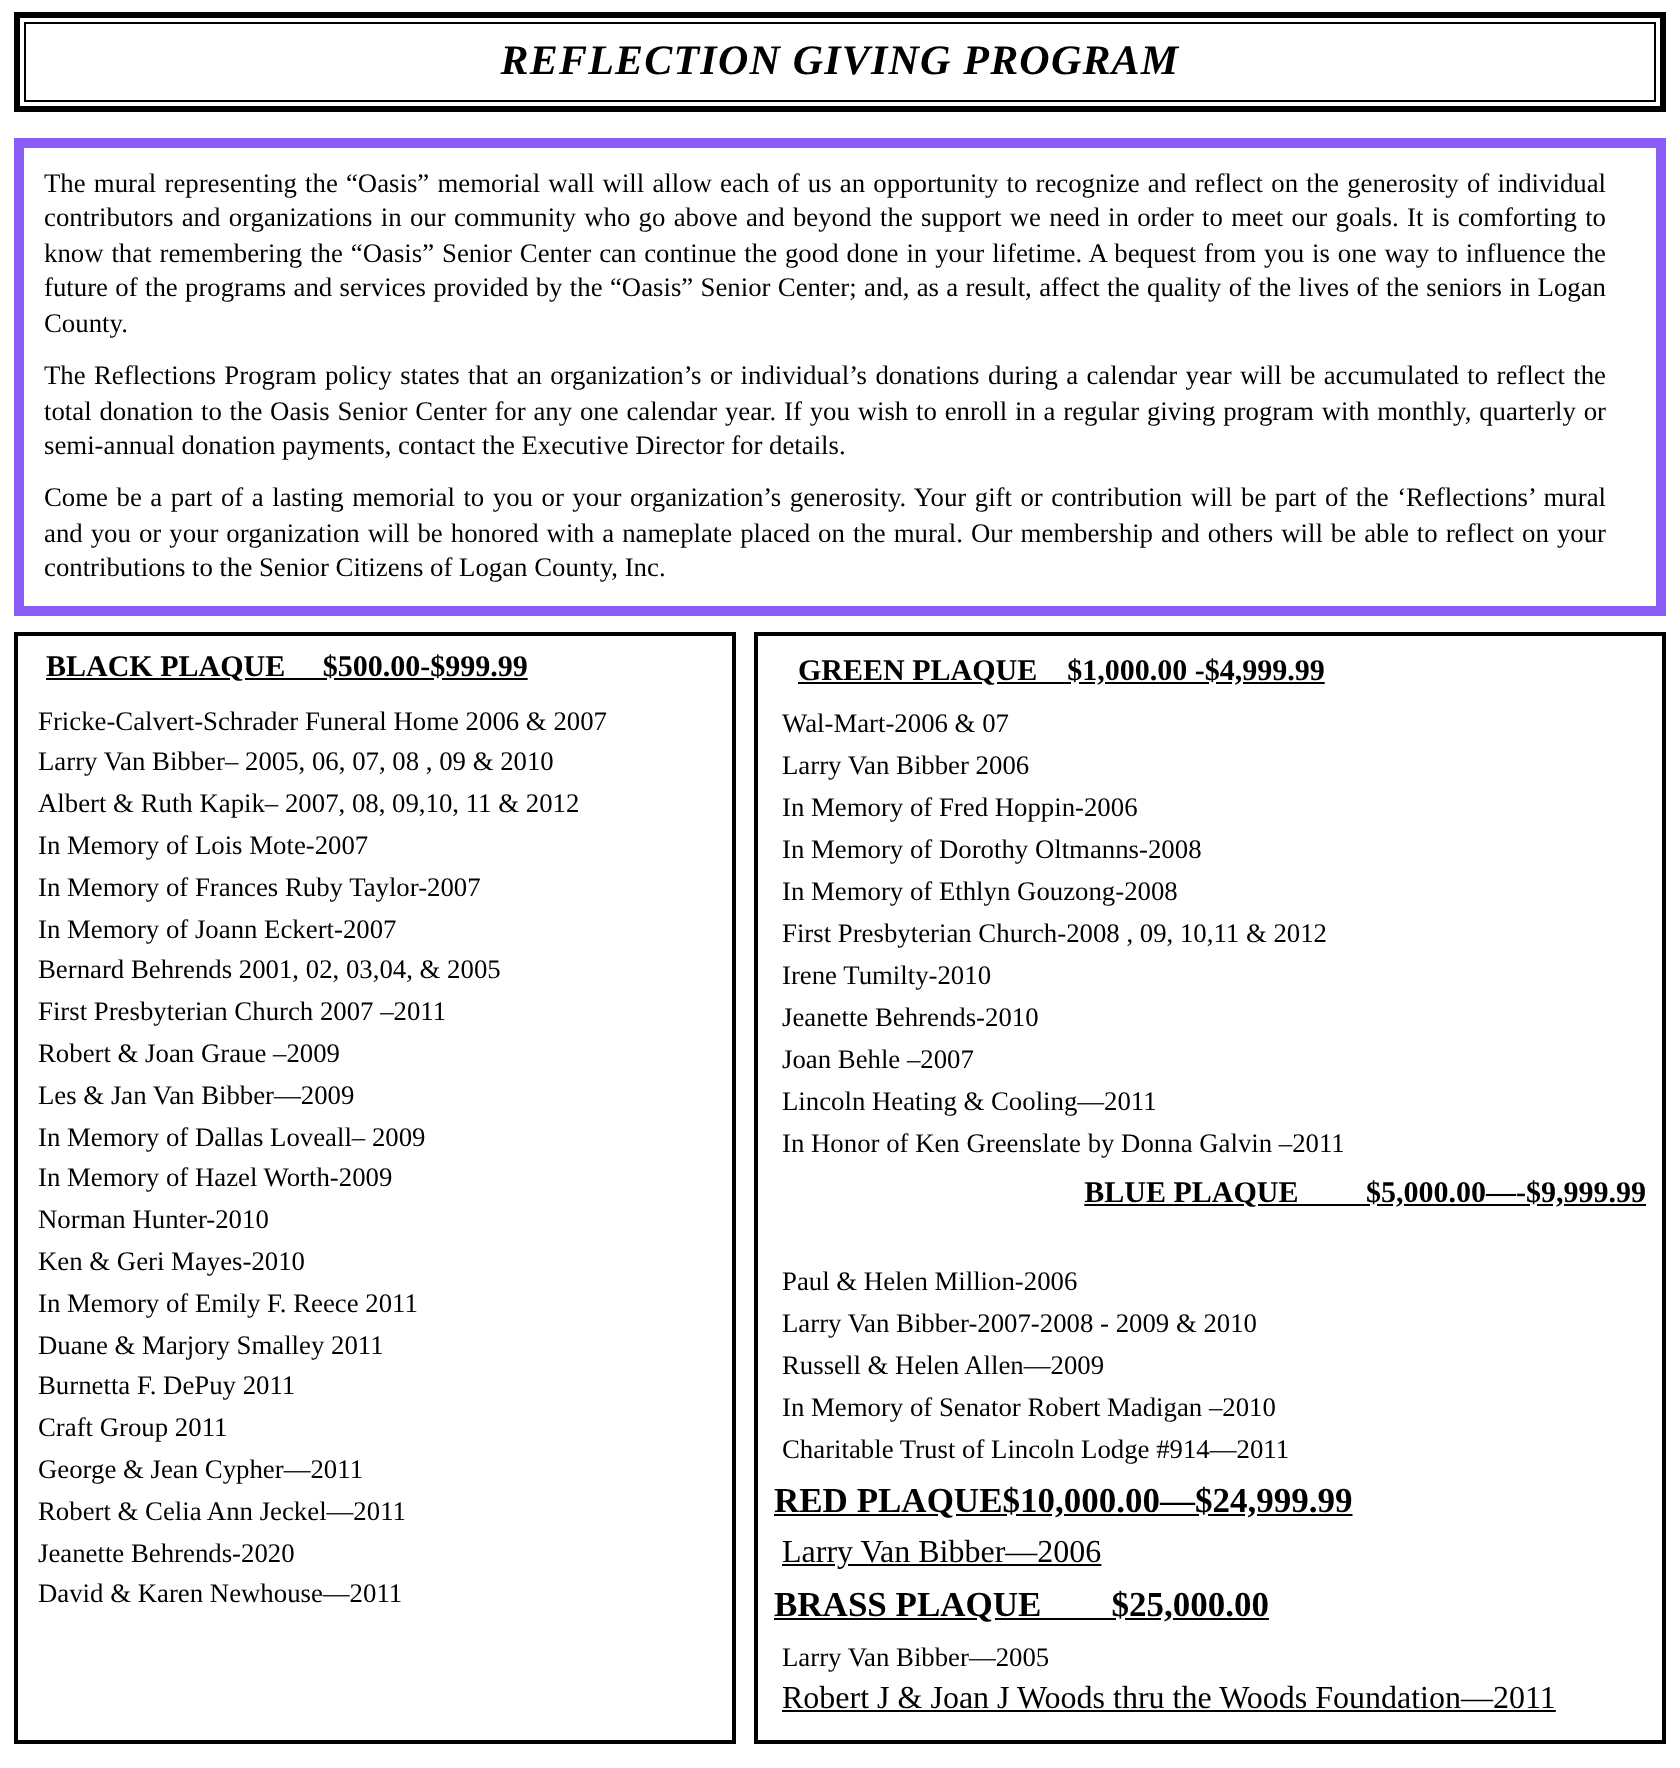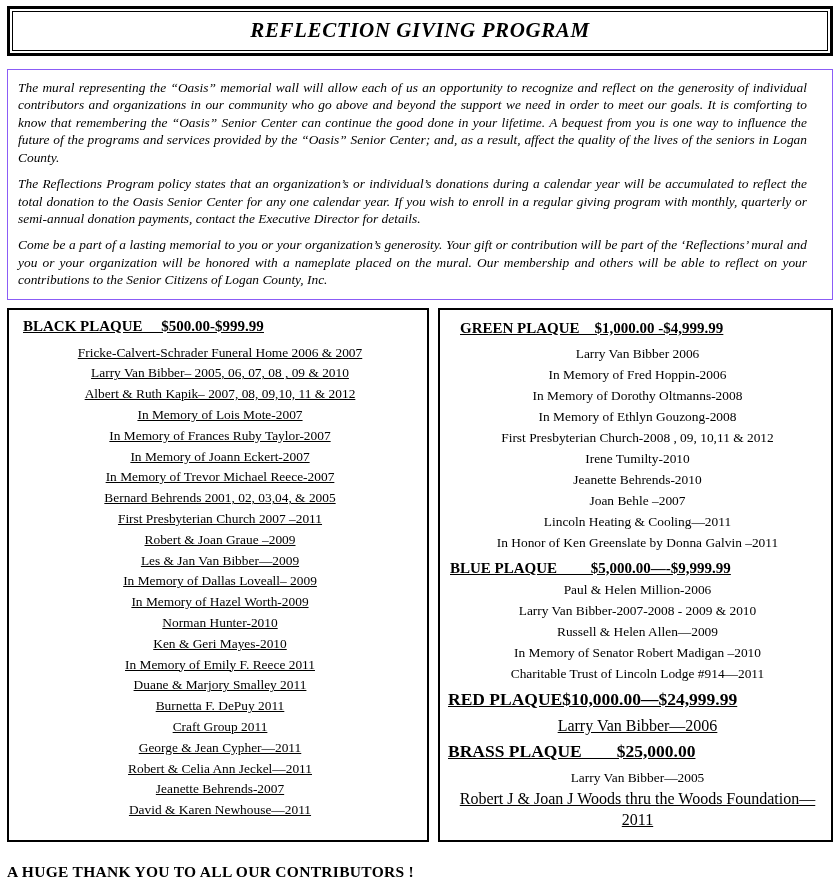--- a/index.html
+++ b/index.html
@@ -8,42 +8,42 @@
     width:840px; height:884px;
     font-family:"Liberation Serif","DejaVu Serif",serif;
     color:#000; overflow:hidden;
   }
   .page { padding:6px 7px 0 7px; }
 
   .title-outer { border:3px solid #000; padding:2px; }
   .title-inner { border:1px solid #000; text-align:center; padding:6px 0 7px 0;font-style:italic; }
   .doc-title { font-size:21px; font-weight:bold; letter-spacing:0.6px; }
 
-  .intro-box { border:1px solid #8b5cf6; margin-top:13px; padding:9px 25px 10px 10px;font-style:italic; }
+  .intro-box { border:5px solid #8b5cf6; margin-top:13px; padding:9px 25px 10px 10px; }
   .intro-box p {
     font-size:13.4px; line-height:1.3; text-align:justify; margin-bottom:9px;
   }
   .intro-box p:last-child { margin-bottom:0; }
 
   .columns { display:flex; gap:9px; margin-top:8px; align-items:stretch; }
   .list-box { border:2px solid #000; }
-  .left-box  { width:422px; padding:6px 6px 10px 8px;text-decoration:underline; }
+  .left-box  { width:361px; padding:6px 6px 10px 8px; }
   .right-box { flex:1; padding:8px 8px 10px 8px; }
 
   .list-heading {
     font-size:15px; font-weight:bold; text-decoration:underline;
     white-space:pre-wrap; margin:2px 0 8px 6px;
   }
   .green-heading { margin-left:12px; margin-bottom:6px; }
-  .blue-heading  { margin-top:7px; margin-left:2px; margin-bottom:2px; }
+  .blue-heading  { margin-top:7px; margin-left:2px; margin-bottom:24px;text-align:right; }
   .red-heading, .brass-heading {
     font-size:17.5px; margin-top:5px; margin-left:0; margin-bottom:5px;
   }
 
-  .donor { font-size:13.4px; line-height:20.8px; padding-left:2px;text-align:center; }
+  .donor { font-size:13.4px; line-height:20.8px; padding-left:2px; }
   .right-box .donor { line-height:21px; padding-left:4px; }
   .donor-large { font-size:16px; line-height:24px;text-decoration:underline; }
 
   .footer {
     font-weight:bold; font-size:15.5px;
     margin-top:21px; letter-spacing:0.3px;
   }
 </style>
 </head>
 <body>
@@ -65,43 +65,43 @@
   <div class="columns">
 
     <div class="list-box left-box">
       <div class="list-heading">BLACK PLAQUE     $500.00-$999.99</div>
       <div class="donor">Fricke-Calvert-Schrader Funeral Home 2006 &amp; 2007</div>
       <div class="donor">Larry Van Bibber– 2005, 06, 07, 08 , 09 &amp; 2010</div>
       <div class="donor">Albert &amp; Ruth Kapik– 2007, 08, 09,10, 11 &amp; 2012</div>
       <div class="donor">In Memory of Lois Mote-2007</div>
       <div class="donor">In Memory of Frances Ruby Taylor-2007</div>
       <div class="donor">In Memory of Joann Eckert-2007</div>
-      <div class="donor">In Memory of Trevor Michael Reece-2007</div>
       <div class="donor">Bernard Behrends 2001, 02, 03,04, &amp; 2005</div>
       <div class="donor">First Presbyterian Church 2007 –2011</div>
       <div class="donor">Robert &amp; Joan Graue –2009</div>
       <div class="donor">Les &amp; Jan Van Bibber—2009</div>
       <div class="donor">In Memory of Dallas Loveall– 2009</div>
       <div class="donor">In Memory of Hazel Worth-2009</div>
       <div class="donor">Norman Hunter-2010</div>
       <div class="donor">Ken &amp; Geri Mayes-2010</div>
       <div class="donor">In Memory of  Emily F. Reece  2011</div>
       <div class="donor">Duane &amp; Marjory Smalley 2011</div>
       <div class="donor">Burnetta F. DePuy 2011</div>
       <div class="donor">Craft Group 2011</div>
       <div class="donor">George &amp; Jean Cypher—2011</div>
       <div class="donor">Robert &amp; Celia Ann Jeckel—2011</div>
-      <div class="donor">Jeanette Behrends-2007</div>
+      <div class="donor">Jeanette Behrends-2020</div>
       <div class="donor">David &amp; Karen Newhouse—2011</div>
     </div>
 
     <div class="list-box right-box">
 
       <div>
         <div class="list-heading green-heading">GREEN PLAQUE    $1,000.00 -$4,999.99</div>
+        <div class="donor">Wal-Mart-2006 &amp; 07</div>
         <div class="donor">Larry Van Bibber 2006</div>
         <div class="donor">In Memory of Fred Hoppin-2006</div>
         <div class="donor">In Memory of Dorothy Oltmanns-2008</div>
         <div class="donor">In Memory of Ethlyn Gouzong-2008</div>
         <div class="donor">First Presbyterian Church-2008 , 09, 10,11 &amp; 2012</div>
         <div class="donor">Irene Tumilty-2010</div>
         <div class="donor">Jeanette Behrends-2010</div>
         <div class="donor">Joan Behle –2007</div>
         <div class="donor">Lincoln Heating &amp; Cooling—2011</div>
         <div class="donor">In Honor of Ken Greenslate  by Donna Galvin –2011</div>

